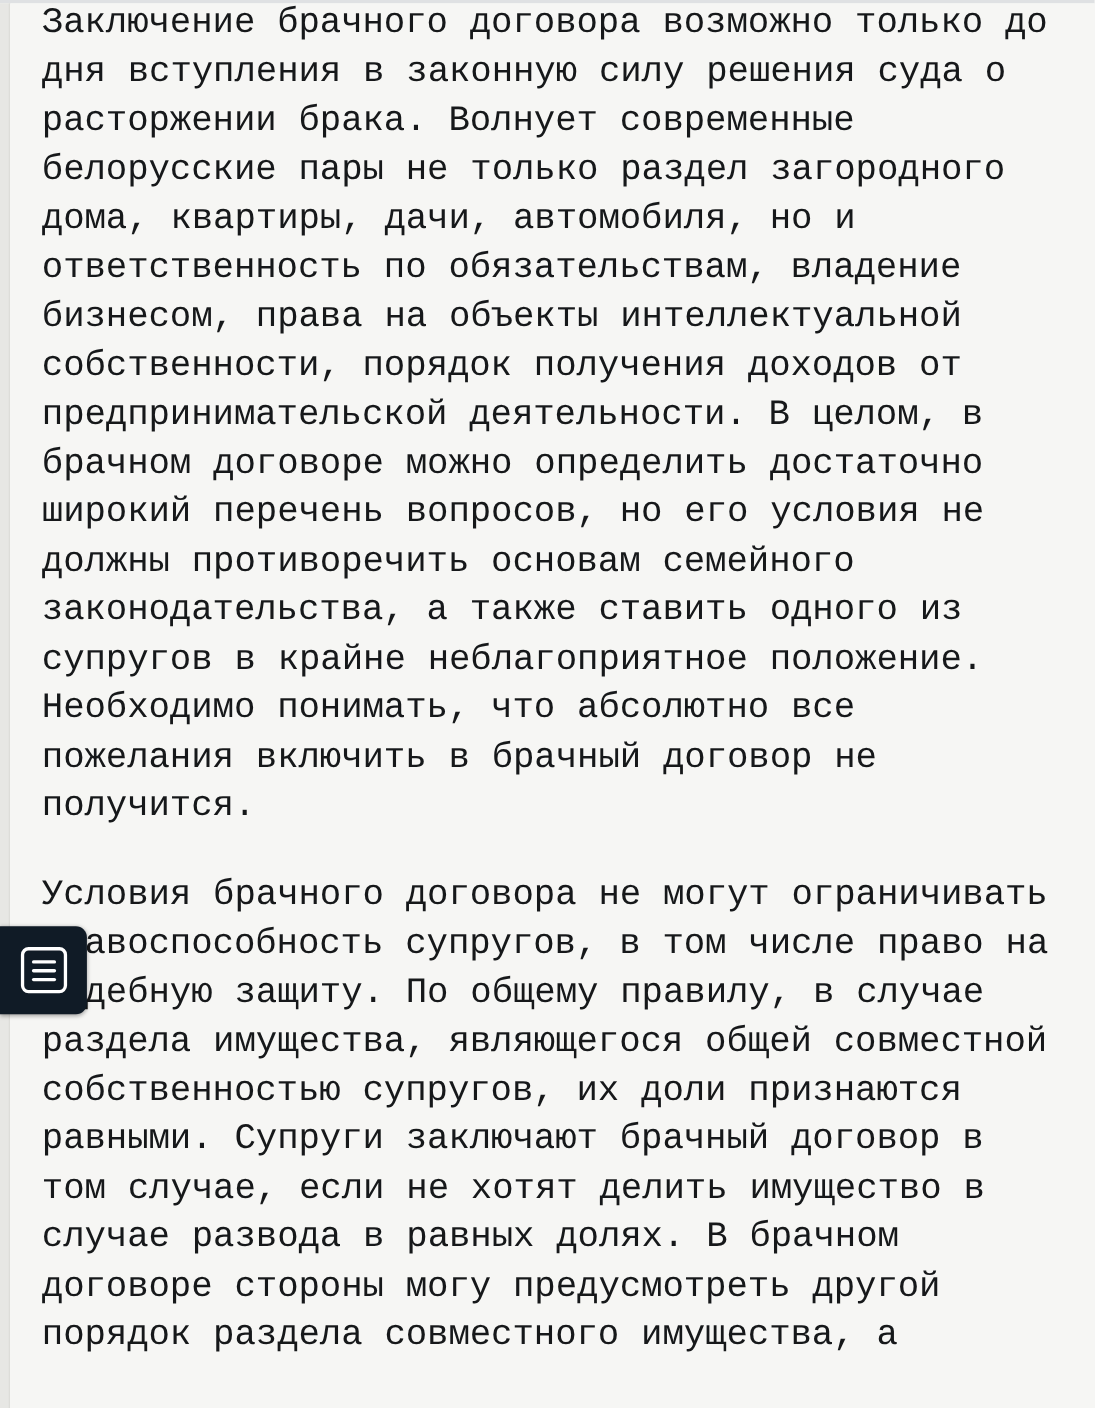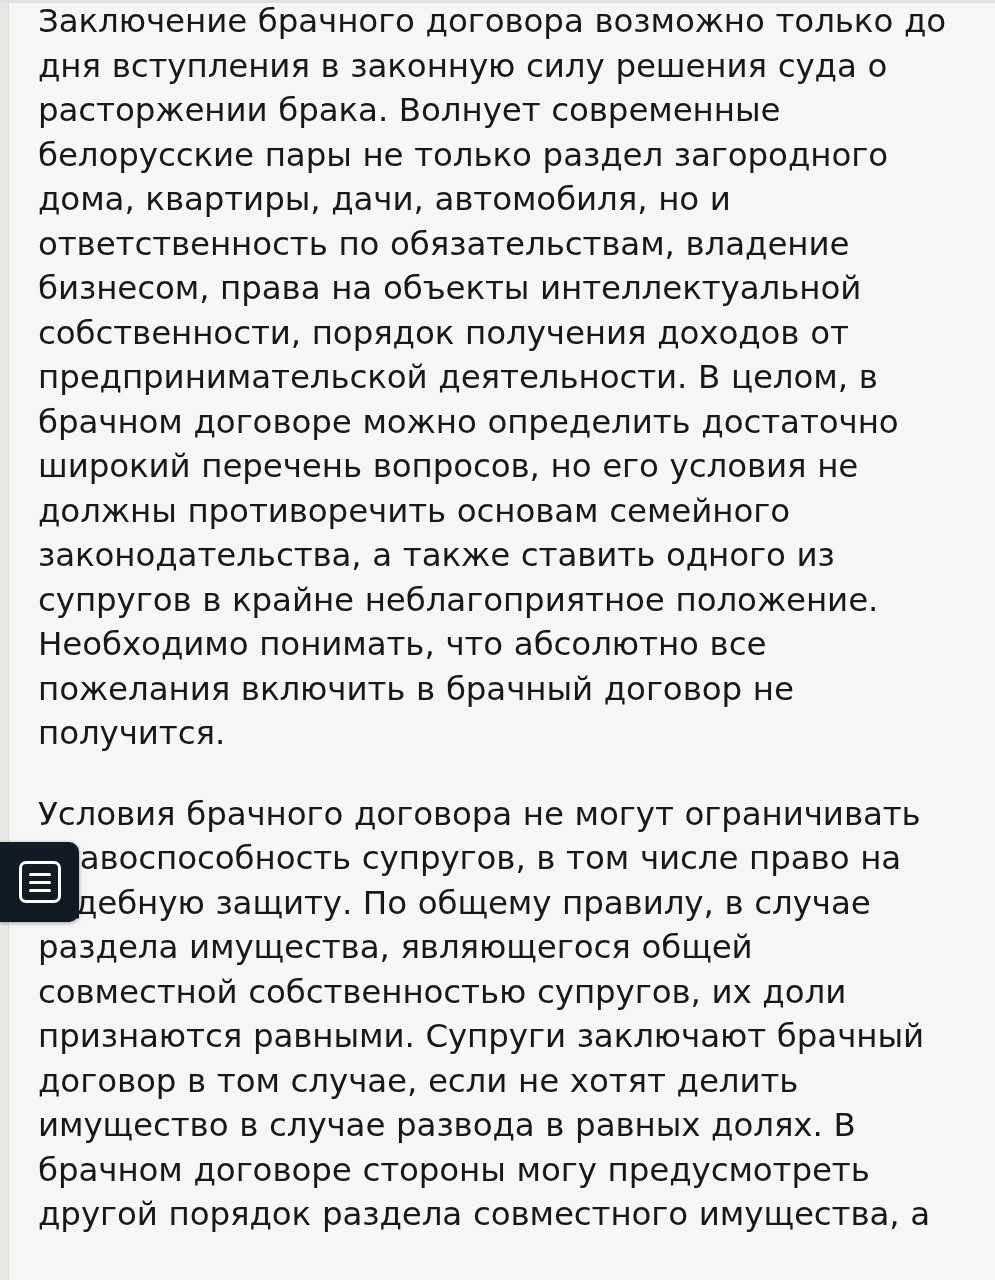--- a/index.html
+++ b/index.html
@@ -40,20 +40,21 @@
   #article {
     position: absolute;
     top: 3px;
     left: 10px;
     width: 985px;
     height: 1277px;
     background: #f6f6f4;
     box-sizing: border-box;
     padding: 0 40px 0 28px;
     overflow: hidden;
+    font-family: Liberation Mono, monospace;
   }
 
   .para {
     margin: 0;
     color: #16181a;
     font-size: 32.5px;
     line-height: 44.5px;
     letter-spacing: -0.1px;
     text-align: left;
     word-spacing: 0.5px;

